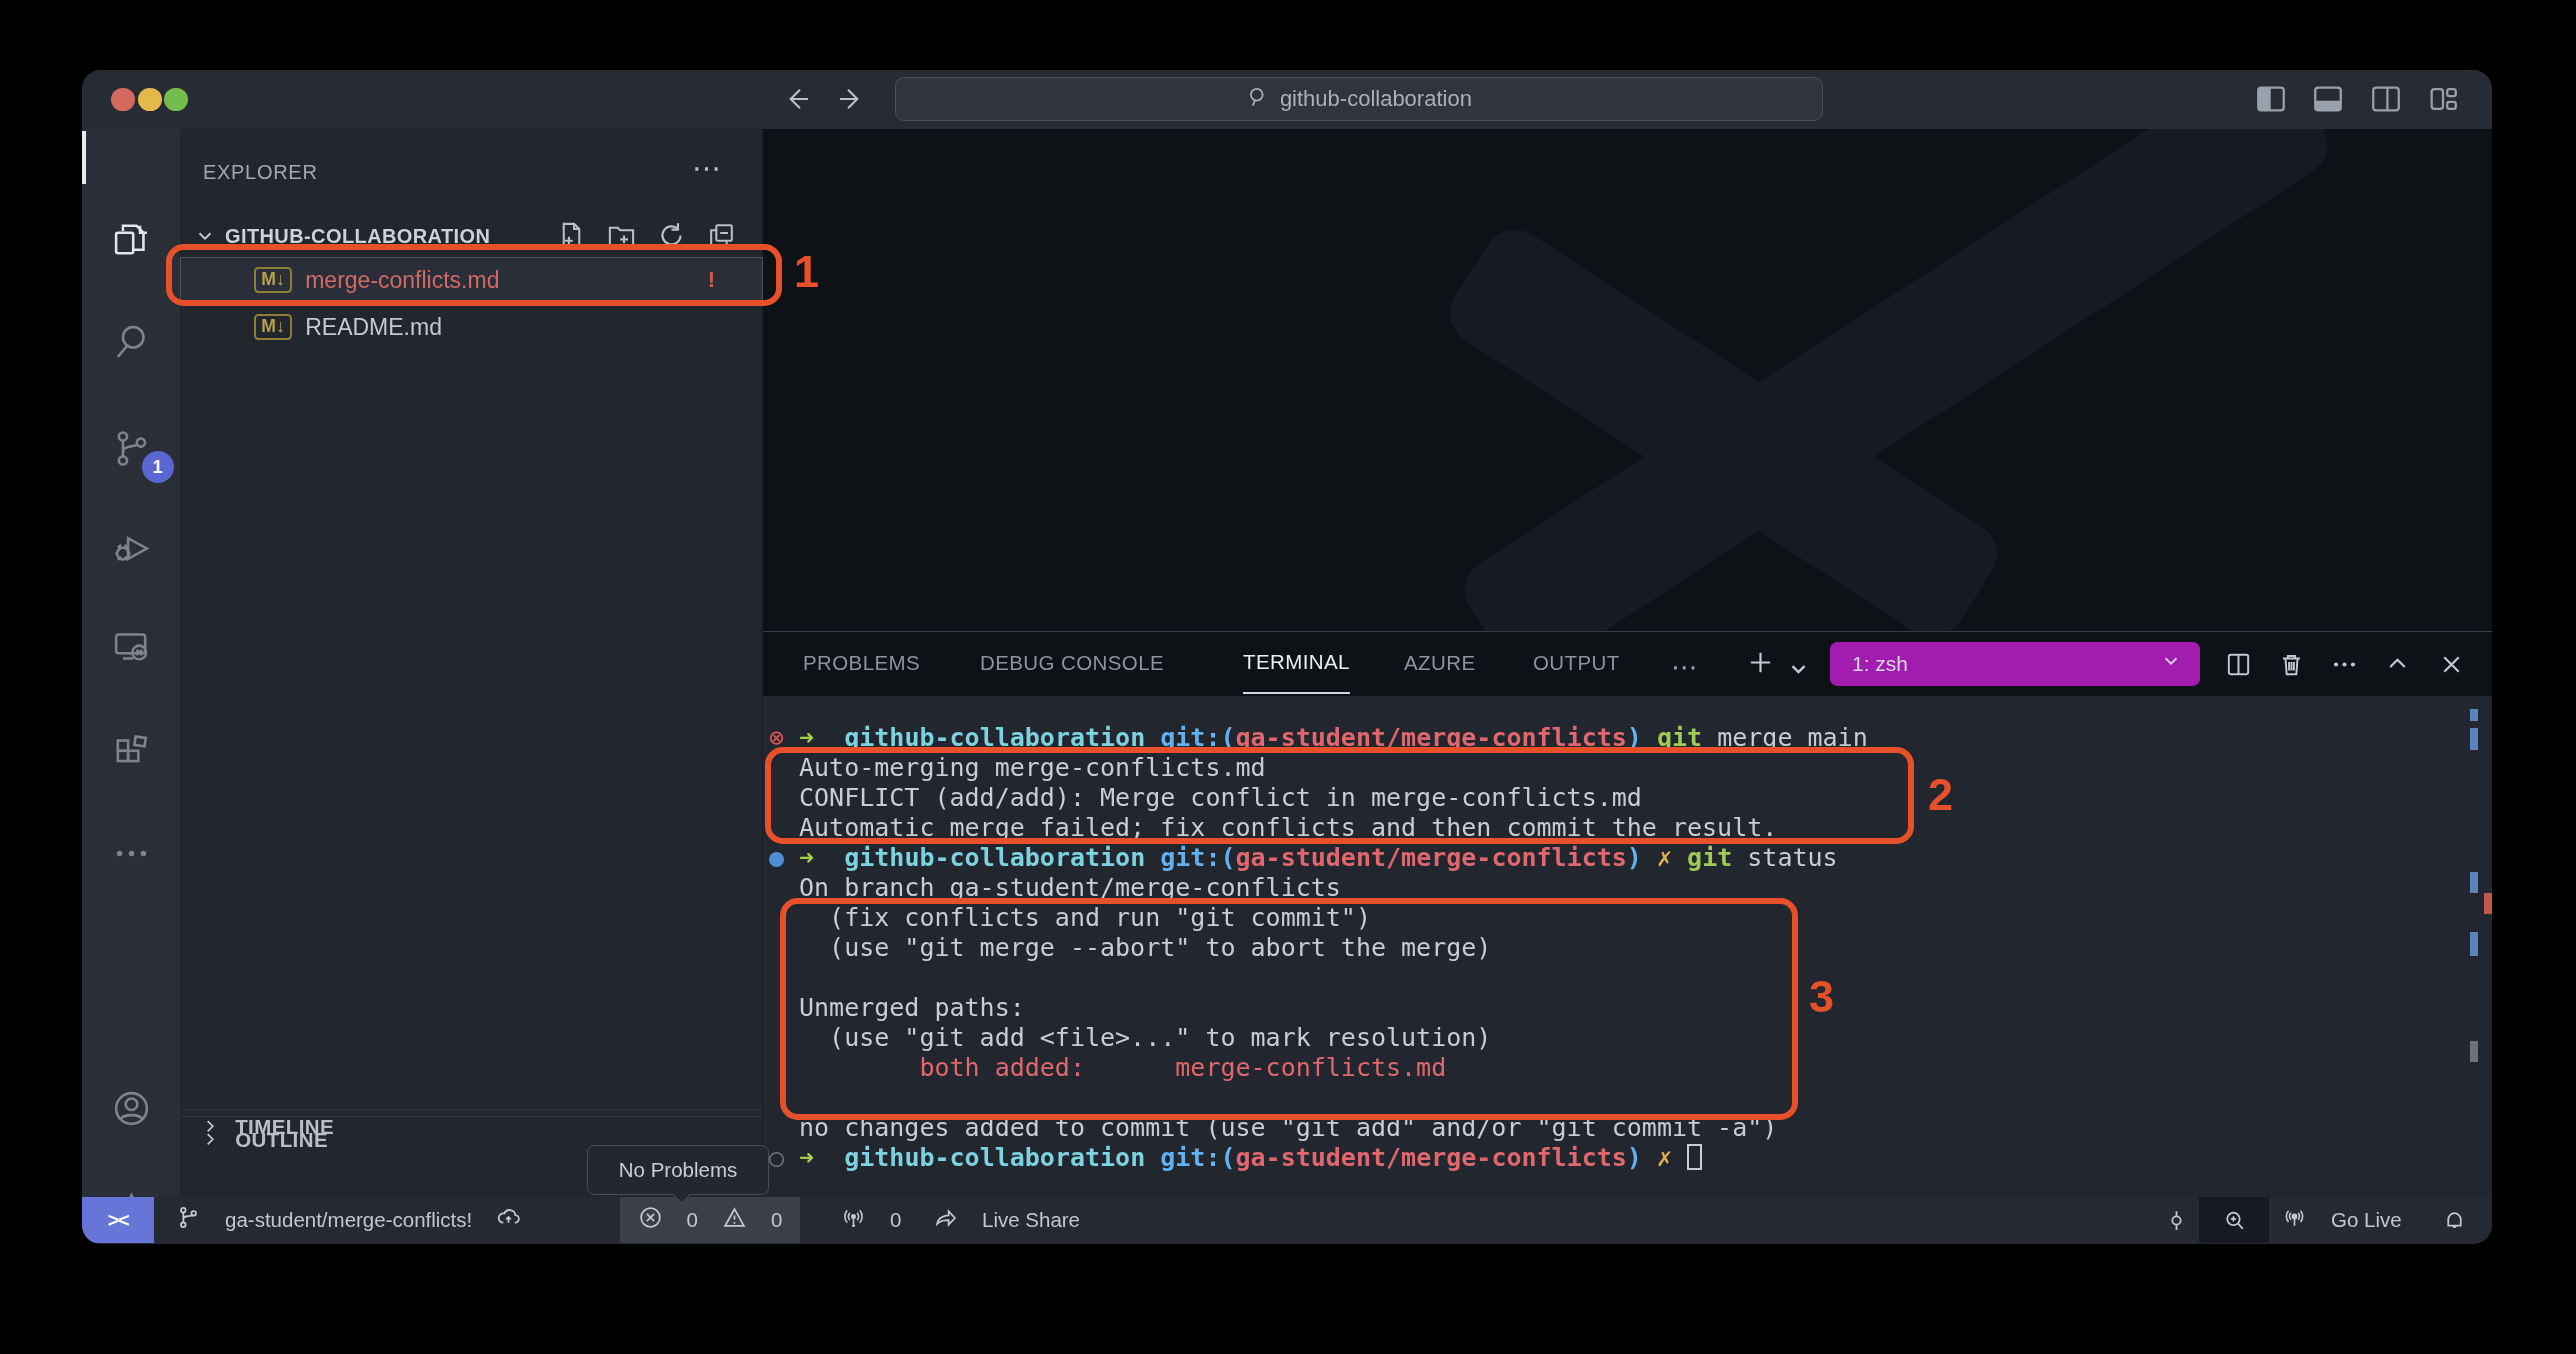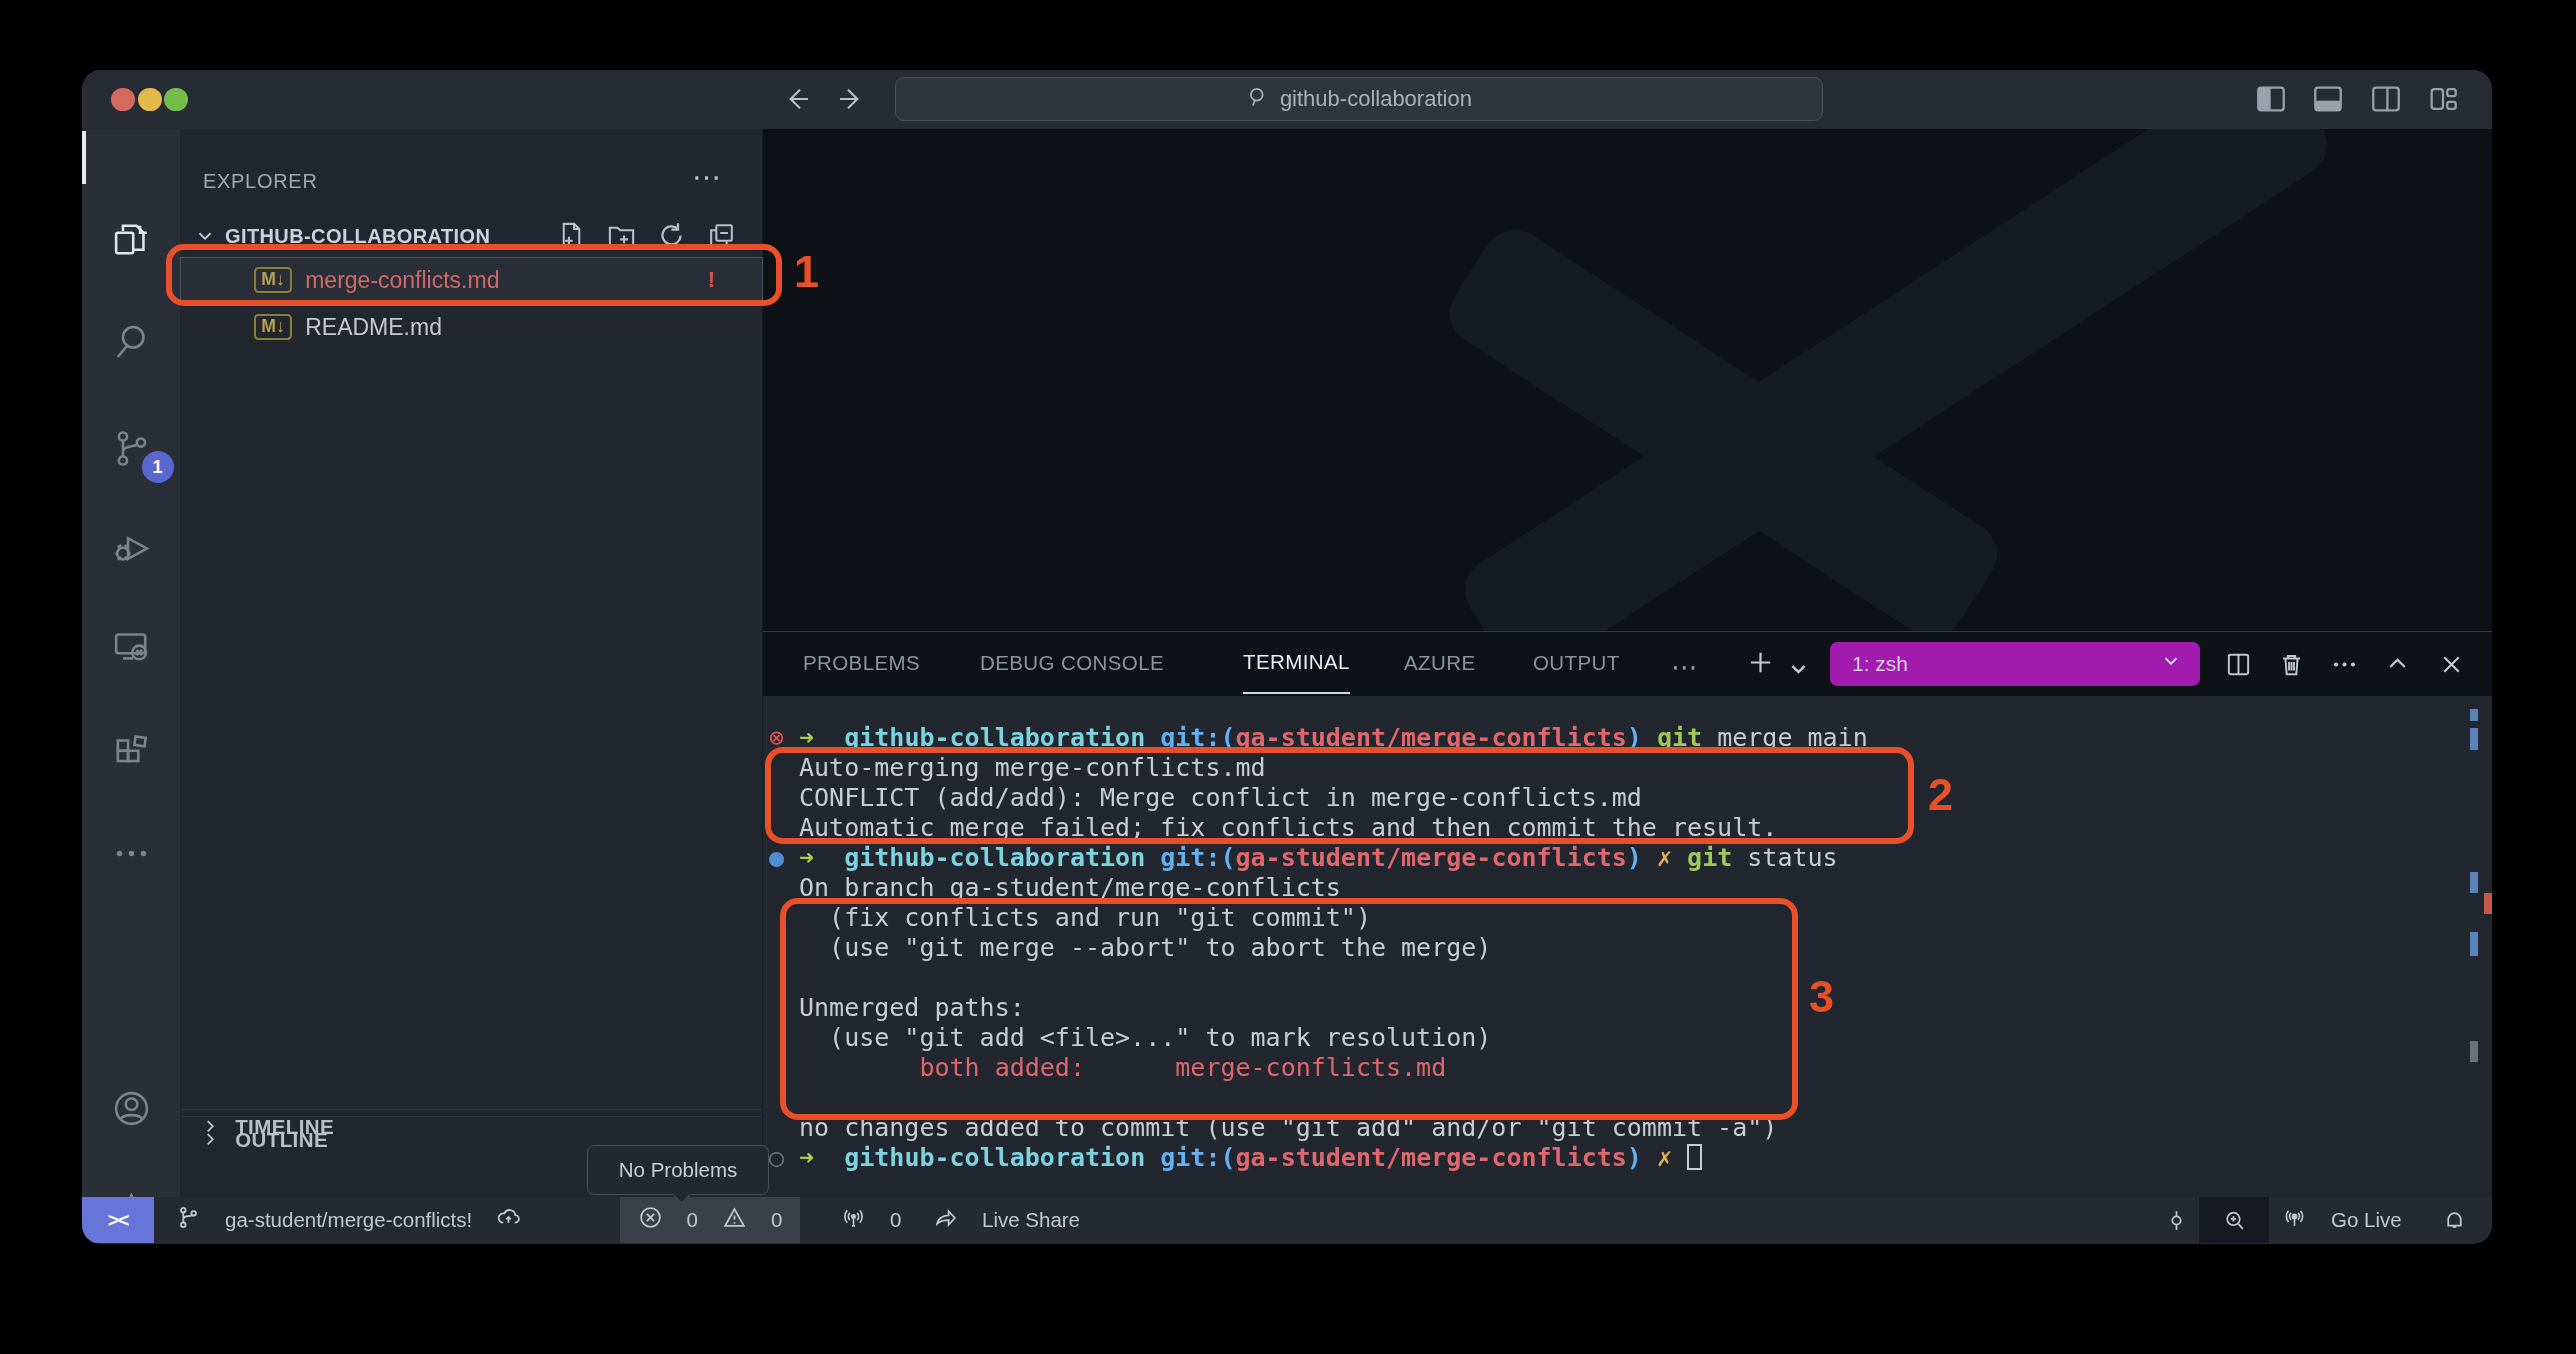--- a/index.html
+++ b/index.html
@@ -28,21 +28,21 @@
   .ab-item { position:absolute; left:0; width:99px; height:81px; display:flex; align-items:center; justify-content:center; color:#7d848e; }
   .ab-item.active { color:#e2e6ec; }
   .ab-item svg { width:41px; height:41px; }
   .ab-indicator { position:absolute; left:0; top:1.5px; width:3.7px; height:53px; background:#e8eaee; }
   .ab-badge { position:absolute; width:32px; height:32px; border-radius:50%; background:#5a67d1; color:#fff;
               font-size:18.3px; font-weight:bold; display:flex; align-items:center; justify-content:center; }
 
   
   .sidebar { position:absolute; left:99px; top:59px; width:582px; height:1069px; background:#22262e;
              border-right:0.7px solid #191c22; }
-  .exp-header { position:absolute; left:0; top:13px; width:100%; height:81px; }
+  .exp-header { position:absolute; left:0; top:4px; width:100%; height:81px; }
   .exp-title { position:absolute; left:22px; top:28px; font-size:20px; letter-spacing:0.7px; color:#a2a8b3; }
   .exp-kebab { position:absolute; right:38px; top:17.6px; font-size:29px; color:#b9bfc9; letter-spacing:2.9px; }
   .exp-section { position:absolute; left:0; top:87px; width:100%; height:41px; display:flex; align-items:center; }
   .exp-chevron { margin-left:13.2px; color:#c8cdd6; }
   .exp-section-label { margin-left:8.8px; font-size:20px; font-weight:bold; color:#ccd1da; letter-spacing:0.4px; }
   .exp-tools { position:absolute; right:25px; top:4.4px; display:flex; gap:19px; color:#b9bfc9; }
   .exp-tools svg { width:31px; height:31px; }
   .file-row { position:absolute; left:0; width:100%; height:44px; display:flex; align-items:center; }
   .file-row .indent { width:73px; }
   .md-icon { width:38px; height:26.4px; border:2.2px solid #8f7e35; border-radius:4.4px; color:#b7a14f;

